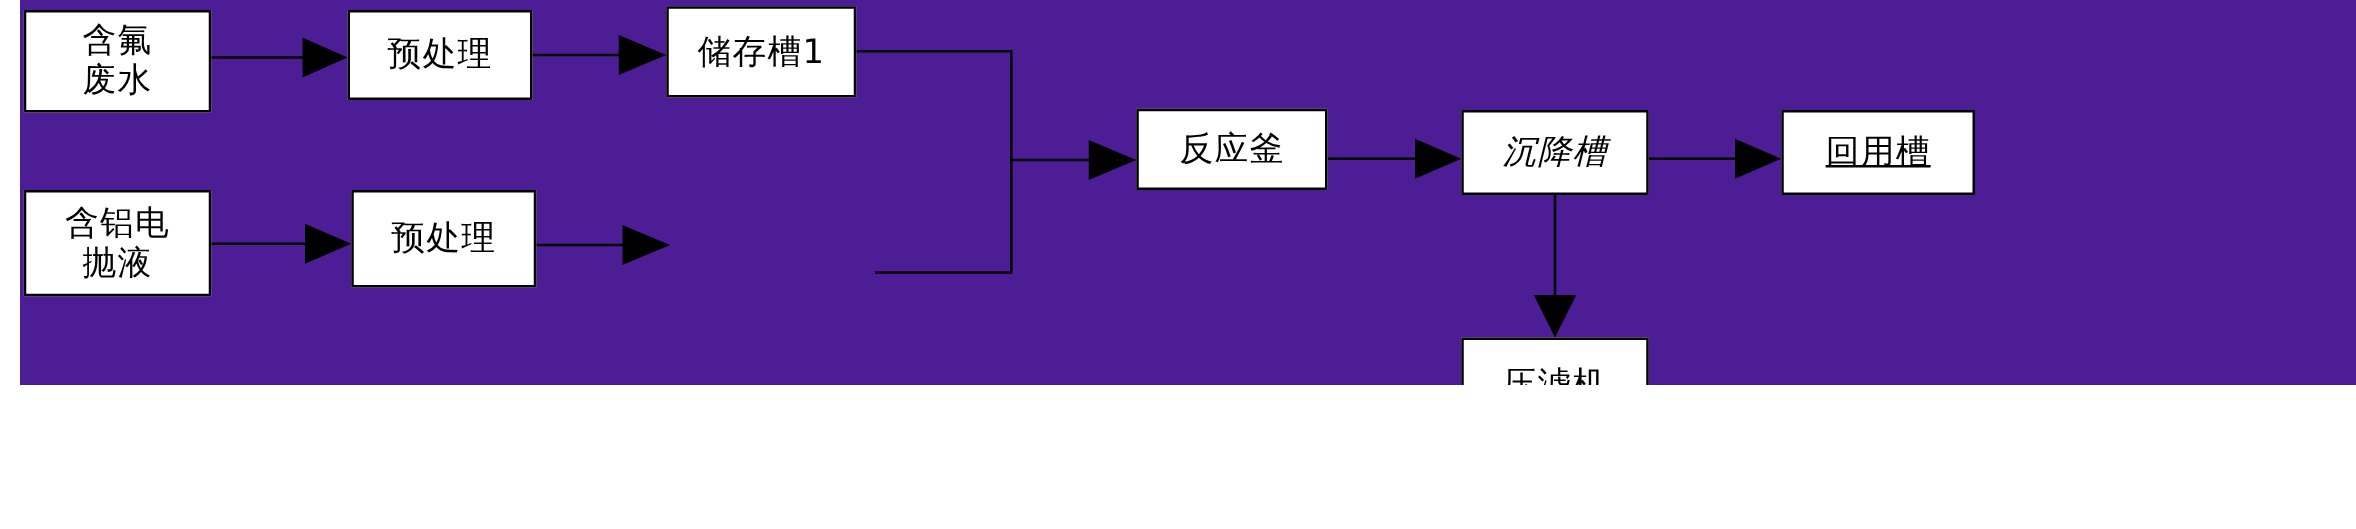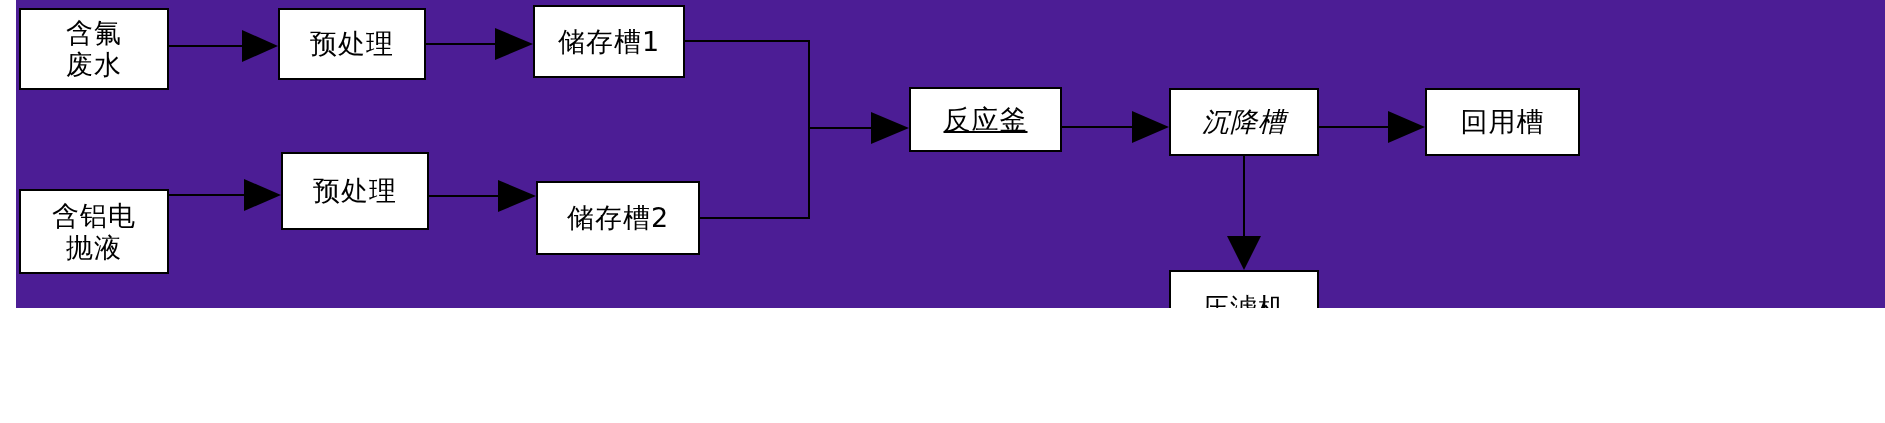--- a/index.html
+++ b/index.html
@@ -79,42 +79,39 @@
   </div>
 
   <div class="node" style="left:262px;top:8px;width:148px;height:72px;">
     <span>预处理</span>
   </div>
 
   <div class="node" style="left:517px;top:5px;width:152px;height:73px;text-align:center;">
     <span>储存槽1</span>
   </div>
 
-  <div class="node" style="left:3px;top:152px;width:150px;height:85px;margin-top:37px;">
+  <div class="node" style="left:3px;top:152px;width:150px;height:85px;">
     <span>含铝电
 抛液</span>
   </div>
 
   <div class="node" style="left:265px;top:152px;width:148px;height:78px;">
     <span>预处理</span>
   </div>
 
-  <div class="node" style="left:520px;top:181px;width:164px;height:74px;">
-    <span>储存槽2</span>
-  </div>
 
-  <div class="node" style="left:893px;top:87px;width:153px;height:65px;text-decoration:underline;">
+  <div class="node" style="left:893px;top:87px;width:153px;height:65px;">
     <span>反应釜</span>
   </div>
 
   <div class="node" style="left:1153px;top:88px;width:150px;height:68px;font-style:italic;">
     <span>沉降槽</span>
   </div>
 
-  <div class="node" style="left:1409px;top:88px;width:155px;height:68px;">
+  <div class="node" style="left:1409px;top:88px;width:155px;height:68px;text-decoration:underline;">
     <span>回用槽</span>
   </div>
 
   <div class="node" style="left:1153px;top:270px;width:150px;height:76px;">
     <span>压滤机</span>
   </div>
 
 </div>
 
 </body></html>

